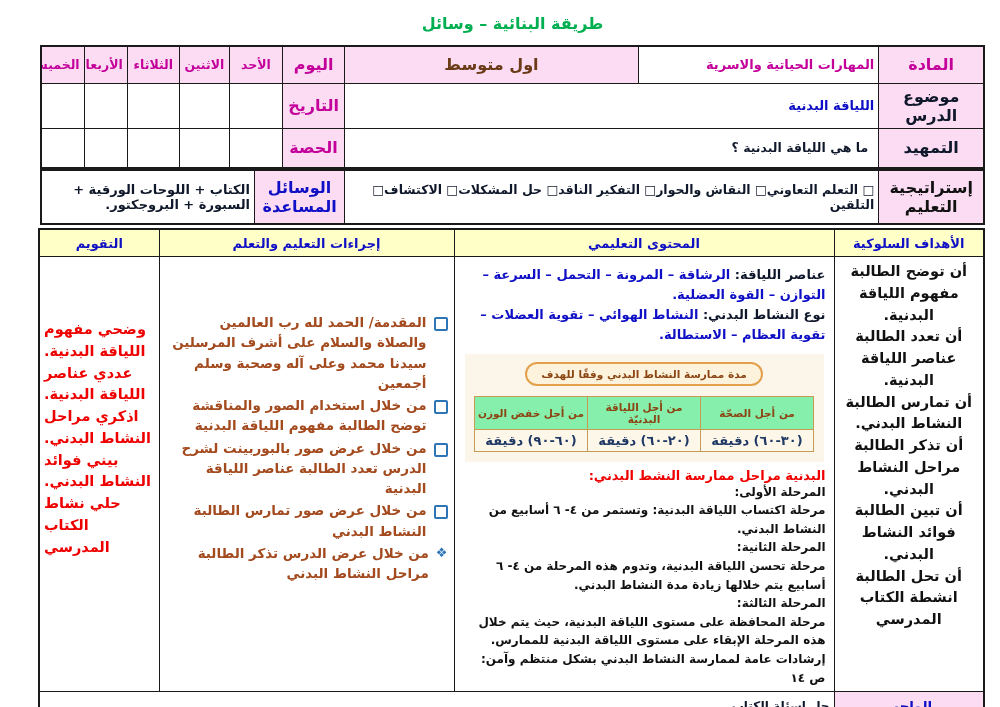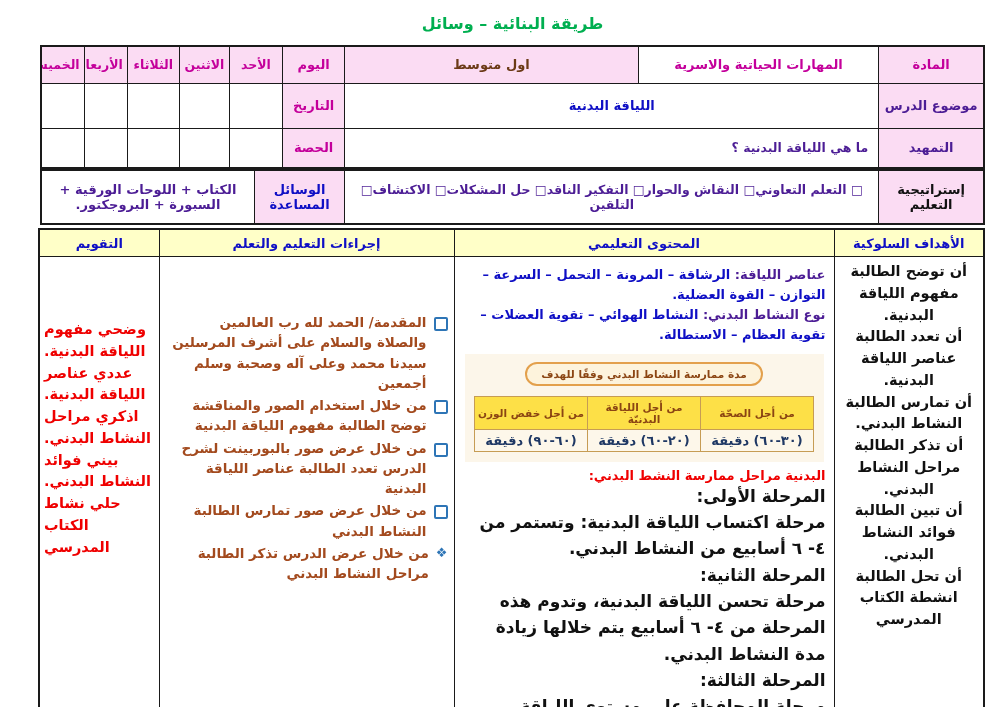--- a/index.html
+++ b/index.html
@@ -2,40 +2,40 @@
 <html lang="ar"><head>
 <meta charset="utf-8">
 <style>
   html,body{margin:0;padding:0;background:#fff;}
   body{width:1000px;height:707px;position:relative;font-family:"DejaVu Sans",sans-serif;}
   .sheet{position:absolute;top:6px;left:40px;width:945px;direction:rtl;}
   .title{color:#00AF50;font-weight:700;font-size:16px;text-align:center;margin:8px 0 12px;letter-spacing:.5px;}
   table{border-collapse:collapse;table-layout:fixed;width:945px;}
   td,th{border:1px solid #1a1a1a;padding:2px 4px;font-weight:700;overflow:hidden;}
   .t{border:2px solid #1a1a1a;}
-  .lbl{background:#FBDCF3;text-align:center;font-size:13px;}
+  .lbl{background:#FBDCF3;text-align:center;font-size:16px;}
   .magenta{color:#C4009B;}
-  .red{color:#4c1d95;}
+  .red{color:#0f172a;}
   .blue{color:#0F0FC5;}
   .black{color:#111;}
   .maroon{color:#6B3A17;}
-  .center{text-align:center;}
+  .center{text-align:right;}
   .right{text-align:right;}
   .fs12{font-size:12px;} .fs125{font-size:12.5px;} .fs13{font-size:13px;}
   .main-head th{background:#FFFFC8;color:#0F0FC5;font-size:13px;height:22px;}
   .main-body td{vertical-align:top;background:#fff;}
   .objectives{color:#111;font-size:14.5px;line-height:1.5;text-align:center;padding:4px 2px;}
   .content-cell{padding:8px 8px 4px;}
   .content-line{font-size:13px;line-height:1.55;text-align:right;}
-  .stage-line{color:#111;font-size:17px;line-height:1.55;text-align:right;}
+  .stage-line{color:#111;font-size:12px;line-height:1.55;text-align:right;}
   .stages-head{color:#EF0000;font-size:13px;text-align:right;margin-top:2px;}
   .fig{background:#FCF6EA;padding:8px 6px 10px;margin:8px 2px 6px;}
   .fig-title{width:fit-content;margin:0 auto;border:2px solid #E3A04C;border-radius:12px;background:#FDF3DC;color:#8B4513;font-size:10.5px;font-weight:700;padding:4px 14px;}
   .fig-table{width:98%;margin:10px auto 0;}
-  .fig-table th{background:#fde047;color:#8B4513;font-size:10.5px;border:1px solid #C69C54;padding:4px 2px;text-align:center;}
+  .fig-table th{background:#86efac;color:#8B4513;font-size:10.5px;border:1px solid #C69C54;padding:4px 2px;text-align:center;}
   .fig-table td{background:#FDF7EA;color:#1F3864;font-size:13px;border:1px solid #C69C54;padding:3px 2px;text-align:center;}
   .proc-cell{padding:55px 6px 6px;}
   .proc-item{display:flex;gap:7px;align-items:flex-start;margin-bottom:2px;}
   .proc-text{color:#A34A1E;font-size:13.5px;line-height:1.5;font-weight:700;text-align:right;}
   .cbx{flex:0 0 auto;width:10px;height:10px;border:2px solid #2E75B6;border-radius:2px;margin-top:5px;background:#fff;}
   .dmd{flex:0 0 auto;color:#2E75B6;font-size:13px;line-height:1.5;}
   .eval-cell{padding:62px 4px 4px;}
   .eval-line{color:#EF0000;font-size:14.5px;line-height:1.5;text-align:left;}
   .hw-row td{height:24px;}
   .main{border-bottom:3px solid #000;}

